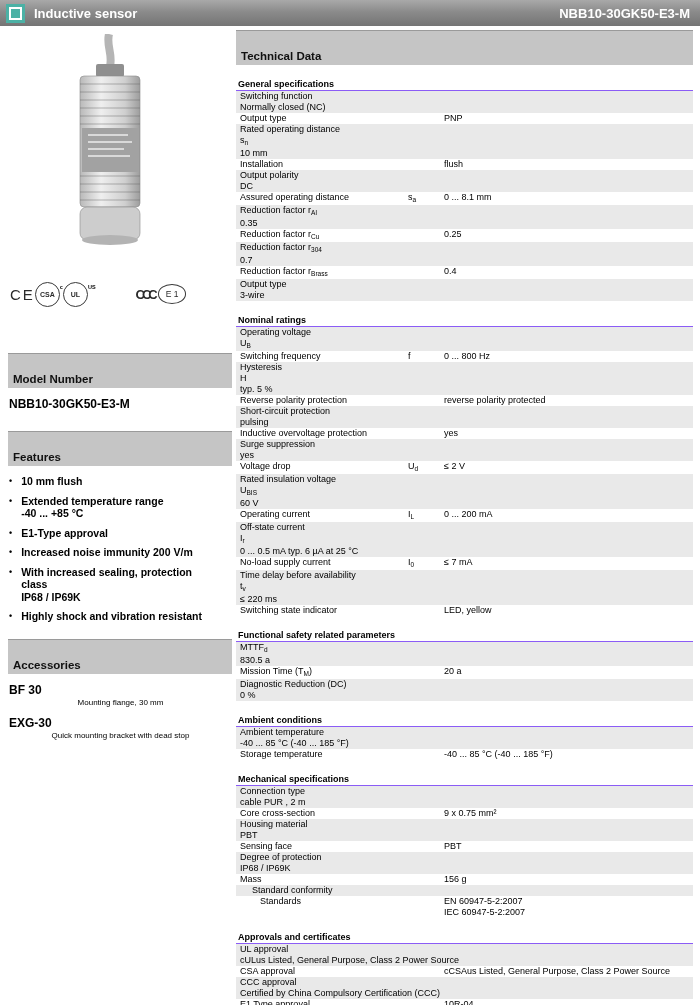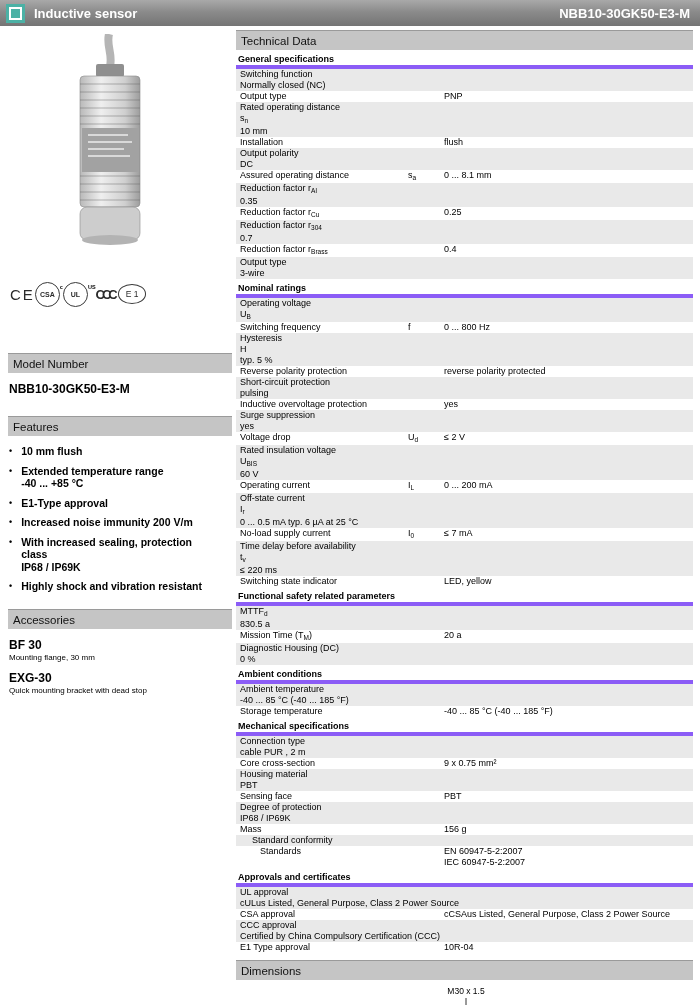--- a/index.html
+++ b/index.html
@@ -13,51 +13,51 @@
     display:flex; align-items:center; padding:0 10px 0 6px; gap:9px; }
   .logo-sq { width:19px; height:19px; background:#4cb1a5; position:relative; flex:0 0 auto; }
   .logo-sq::after { content:""; position:absolute; inset:3px; border:2px solid #fff; }
   .hdr-title { color:#fff; font-weight:bold; font-size:13px; }
   .hdr-part { margin-left:auto; color:#fff; font-weight:bold; font-size:13px; }
 
   
   .left-col  { position:absolute; left:8px;  top:34px; width:224px; }
   .right-col { position:absolute; left:236px; top:30px; width:457px; }
 
-  .bar { background:#c5c5c5; border-top:1px solid #9a9a9a; font-weight:normal;
-    font-size:11.5px; padding:4px 5px 3px; color:#111; }
+  .bar { background:#c5c5c5; border-top:1px solid #9a9a9a; font-weight:bold;
+    font-size:11.5px; padding:19px 5px 3px; color:#111; }
 
   
   .photo { height:237px; position:relative; }
   .cert-row { display:flex; align-items:center; gap:0; margin:8px 0 44px 2px; height:30px; }
   .ci { display:inline-flex; align-items:center; justify-content:center; color:#2b2b2b; }
   .ci-ce { font-size:15px; letter-spacing:2px; }
   .ci-circle { width:25px; height:25px; border:1.6px solid #3a3a3a; border-radius:50%;
     font-size:7px; font-weight:bold; }
   .ci-ul-wrap { display:inline-flex; align-items:flex-start; }
   .ci-ul-wrap .tiny { font-size:5.5px; font-weight:bold; margin-top:2px; }
-  .ci-ccc { font-size:13px; font-weight:bold; letter-spacing:-3px; padding-right:3px; }
+  .ci-ccc { font-size:13px; font-weight:bold; letter-spacing:-3px; padding-right:3px;margin-left:40px; }
   .ci-e1 { border:1.5px solid #3a3a3a; border-radius:50%; padding:4px 7px; font-size:8.5px; }
 
   .model-value { font-weight:bold; font-size:12px; margin:9px 0 20px 1px; }
 
   .feat-list { list-style:none; margin:9px 0 16px 1px; }
   .feat-list li { display:flex; gap:9px; font-weight:bold; font-size:10.5px;
     line-height:12.5px; margin-bottom:7px; }
   .feat-list .blt { font-size:9px; line-height:12.5px; }
   .feat-text { white-space:pre-line; }
 
   .acc-item { margin:9px 0 0 1px; }
   .acc-code { font-weight:bold; font-size:12px; }
-  .acc-desc { font-size:8px; margin-top:1px; }
+  .acc-desc { font-size:8px; margin-top:1px;text-align:center; }
 
   
   .ttable { margin-top:4px; font-size:9px; }
   .trow { display:flex; min-height:11px; line-height:11px; padding-left:4px; }
-  .thead { font-weight:bold; border-bottom:4px solid #8b5cf6; margin-top:4px;
+  .thead { font-weight:bold; border-bottom:1px solid #8b5cf6; margin-top:14px;
     padding-left:2px; min-height:12px; }
   .shade { background:#e9e9e9;flex-direction:column; }
   .tl { width:168px; flex:0 0 auto; }
   .ts { width:36px; flex:0 0 auto; }
   .tv { flex:1; white-space:pre-line; }
   sub { font-size:6.5px; vertical-align:-2px; }
 
   .section-block { margin-top:7px; }
   .canvas { position:relative; }
   svg text { font-family:"Liberation Sans", sans-serif; }
@@ -293,21 +293,21 @@
           <div class="tl">MTTF<sub>d</sub></div>
           <div class="ts"></div>
           <div class="tv">830.5 a</div>
         </div>
         <div class="trow">
           <div class="tl">Mission Time (T<sub>M</sub>)</div>
           <div class="ts"></div>
           <div class="tv">20 a</div>
         </div>
         <div class="trow shade">
-          <div class="tl">Diagnostic Housing (DC)</div>
+          <div class="tl">Diagnostic Reduction (DC)</div>
           <div class="ts"></div>
           <div class="tv">0 %</div>
         </div>
         <div class="trow thead">Ambient conditions</div>
         <div class="trow shade">
           <div class="tl">Ambient temperature</div>
           <div class="ts"></div>
           <div class="tv">-40 ... 85 °C (-40 ... 185 °F)</div>
         </div>
         <div class="trow">

